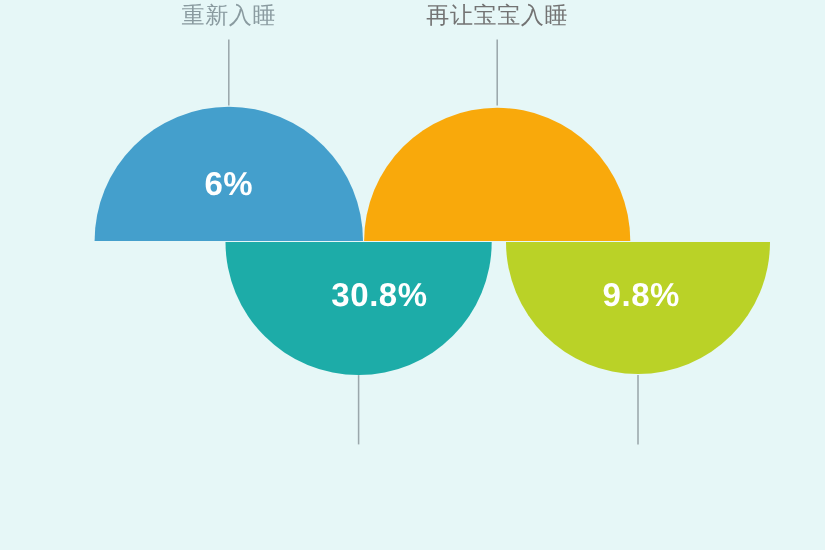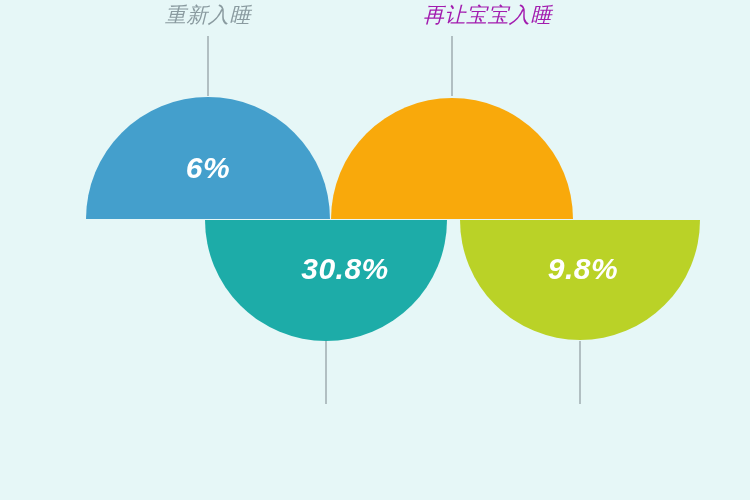--- a/index.html
+++ b/index.html
@@ -11,43 +11,41 @@
     height: 500px;
     overflow: hidden;
     font-family: "Liberation Sans", "DejaVu Sans", sans-serif;
     background: #e6f7f7;
   }
   #stage {
     position: relative;
     width: 750px;
     height: 466px;
     background: #e6f7f7;
-    font-style: italic;
   }
   .chart-svg {
     position: absolute;
     left: 0;
     top: 0;
     width: 750px;
     height: 500px;
     display: block;
   }
   .label {
     position: absolute;
     text-align: center;
     line-height: 1.28;
     white-space: pre-line;
     letter-spacing: 0.5px;
     font-size: 21px;
     color: #8a9ba0;
     font-weight: 400;
   }
   .label.highlight {
-    color: #a21caf;
-    text-align: right;
+    color: #737373;
   }
   .label-top-1 { left: 108px; top: 2px; width: 200px; }
   .label-top-2 { left: 352px; top: 2px; width: 200px; }
   .label-bottom-1 { left: 225px; top: 413px; width: 200px; }
   .label-bottom-2 { left: 480px; top: 413px; width: 200px; }
   .pct {
     position: absolute;
     color: #ffffff;
     font-weight: bold;
     text-align: center;

